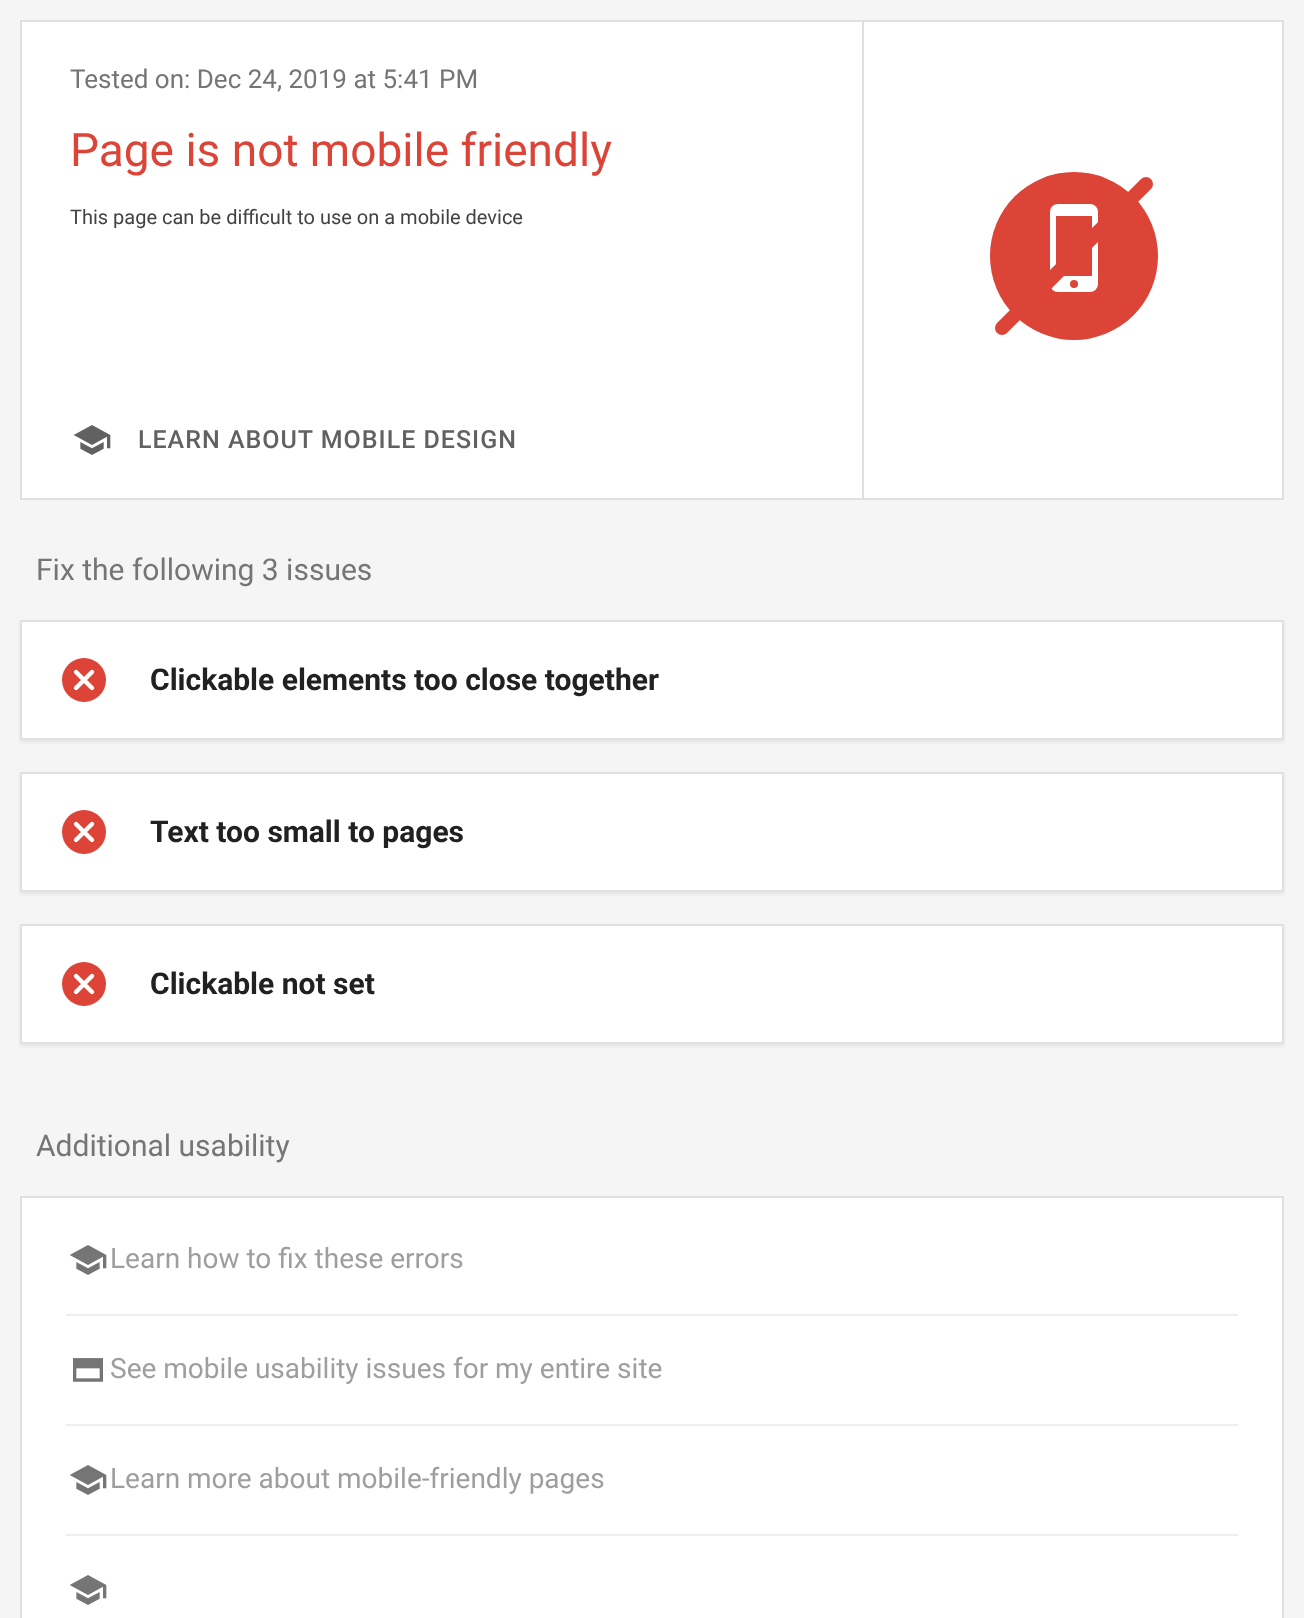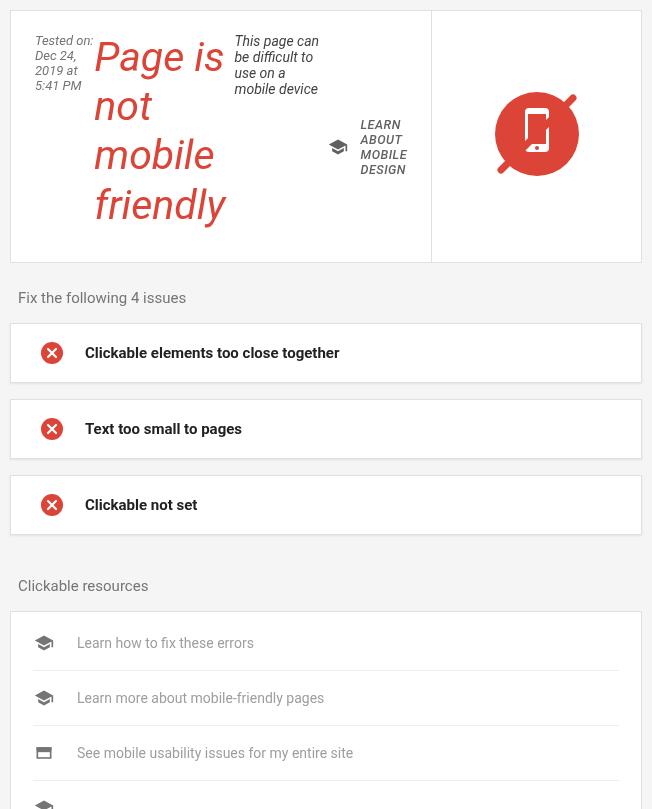--- a/index.html
+++ b/index.html
@@ -14,37 +14,36 @@
   .header-card {
     background: #fff;
     border: 1px solid #e0e0e0;
     display: flex;
     min-height: 240px;
   }
   .header-left {
     flex: 1;
     padding: 22px 24px 18px 24px;
     display: flex;
-    flex-direction: row;
-    font-style: italic;
+    flex-direction: column;
   }
   .tested-on {
     font-size: 13px;
     color: #757575;
     margin-bottom: 14px;
   }
   .page-title {
-    font-size: 41px;
+    font-size: 23px;
     line-height: 1.2;
     color: #db4437;
     font-weight: 400;
     margin-bottom: 14px;
   }
   .page-subtitle {
-    font-size: 14px;
+    font-size: 10px;
     color: #424242;
     flex-grow: 1;
   }
   .learn-link {
     display: flex;
     align-items: center;
     gap: 12px;
     font-size: 12.5px;
     letter-spacing: 0.5px;
     color: #616161;
@@ -63,21 +62,21 @@
     font-size: 15px;
     color: #757575;
     padding: 26px 8px 16px 8px;
   }
   .issue-card {
     background: #fff;
     border: 1px solid #e0e0e0;
     box-shadow: 0 1px 2px rgba(0,0,0,0.08);
     display: flex;
     align-items: center;
-    padding: 18px 30px;
+    padding: 18px 20px;
     gap: 22px;
     margin-bottom: 16px;
     cursor: pointer;
   }
   .issue-text {
     font-size: 15px;
     font-weight: 700;
     color: #212121;
   }
   .error-circle {
@@ -92,21 +91,20 @@
   }
   .error-circle svg { display: block; }
   .resources-card {
     background: #fff;
     border: 1px solid #e0e0e0;
     padding: 4px 22px;
   }
   .resource-row {
     display: flex;
     align-items: center;
-    gap: 22px;
     padding: 16px 0;
     border-bottom: 1px solid #eee;
     cursor: pointer;
   }
   .resource-row:last-child { border-bottom: none; }
   .resource-text {
     font-size: 14px;
     color: #9e9e9e;
   }
   .res-icon {
@@ -142,21 +140,21 @@
         <circle cx="50" cy="50" r="42" fill="#db4437"></circle>
         <rect x="38" y="24" width="24" height="44" rx="4" fill="#fff"></rect>
         <rect x="41" y="30" width="18" height="30" fill="#db4437"></rect>
         <circle cx="50" cy="64" r="2" fill="#db4437"></circle>
         <line x1="14" y1="86" x2="86" y2="14" stroke="#db4437" stroke-width="7" stroke-linecap="round"></line>
       </svg>
     </span>
   </div>
 </div>
 
-<div class="section-title">Fix the following 4 issues</div>
+<div class="section-title">Fix the following 3 issues</div>
 
 <div class="issue-card">
   <span class="error-circle">
     <svg width="12" height="12" viewBox="0 0 12 12">
         <path d="M2 2 L10 10 M10 2 L2 10" stroke="#fff" stroke-width="2.2" stroke-linecap="round"></path>
       </svg>
   </span>
   <span class="issue-text">Clickable elements too close together</span>
 </div>
 
@@ -171,54 +169,54 @@
 
 <div class="issue-card">
   <span class="error-circle">
     <svg width="12" height="12" viewBox="0 0 12 12">
         <path d="M2 2 L10 10 M10 2 L2 10" stroke="#fff" stroke-width="2.2" stroke-linecap="round"></path>
       </svg>
   </span>
   <span class="issue-text">Clickable not set</span>
 </div>
 
-<div class="section-title">Clickable resources</div>
+<div class="section-title">Additional usability</div>
 
 <div class="resources-card">
 
   <div class="resource-row">
     <span class="res-icon">
       <svg width="20" height="20" viewBox="0 0 24 24" fill="#757575">
           <path d="M12 3 1 9l11 6 9-4.91V17h2V9L12 3zM5 13.18v4L12 21l7-3.82v-4L12 17 5 13.18z"></path>
         </svg>
     </span>
     <span class="resource-text">Learn how to fix these errors</span>
-  </div>
-
-  <div class="resource-row">
-    <span class="res-icon">
-      <svg width="20" height="20" viewBox="0 0 24 24" fill="#757575">
-          <path d="M12 3 1 9l11 6 9-4.91V17h2V9L12 3zM5 13.18v4L12 21l7-3.82v-4L12 17 5 13.18z"></path>
-        </svg>
-    </span>
-    <span class="resource-text">Learn more about mobile-friendly pages</span>
   </div>
 
   <div class="resource-row">
     <span class="res-icon">
       <svg width="20" height="20" viewBox="0 0 24 24" fill="#757575">
           <path d="M3 5h18v14H3V5zm2 4h14v8H5V9zm0-2h14V7H5v0z"></path>
           <rect x="3" y="5" width="18" height="4" fill="#757575"></rect>
           <rect x="5" y="11" width="14" height="6" fill="#fff"></rect>
         </svg>
     </span>
     <span class="resource-text">See mobile usability issues for my entire site</span>
   </div>
 
   <div class="resource-row">
     <span class="res-icon">
       <svg width="20" height="20" viewBox="0 0 24 24" fill="#757575">
           <path d="M12 3 1 9l11 6 9-4.91V17h2V9L12 3zM5 13.18v4L12 21l7-3.82v-4L12 17 5 13.18z"></path>
         </svg>
     </span>
+    <span class="resource-text">Learn more about mobile-friendly pages</span>
+  </div>
+
+  <div class="resource-row">
+    <span class="res-icon">
+      <svg width="20" height="20" viewBox="0 0 24 24" fill="#757575">
+          <path d="M12 3 1 9l11 6 9-4.91V17h2V9L12 3zM5 13.18v4L12 21l7-3.82v-4L12 17 5 13.18z"></path>
+        </svg>
+    </span>
   </div>
 
 </div>
 
 </body></html>

